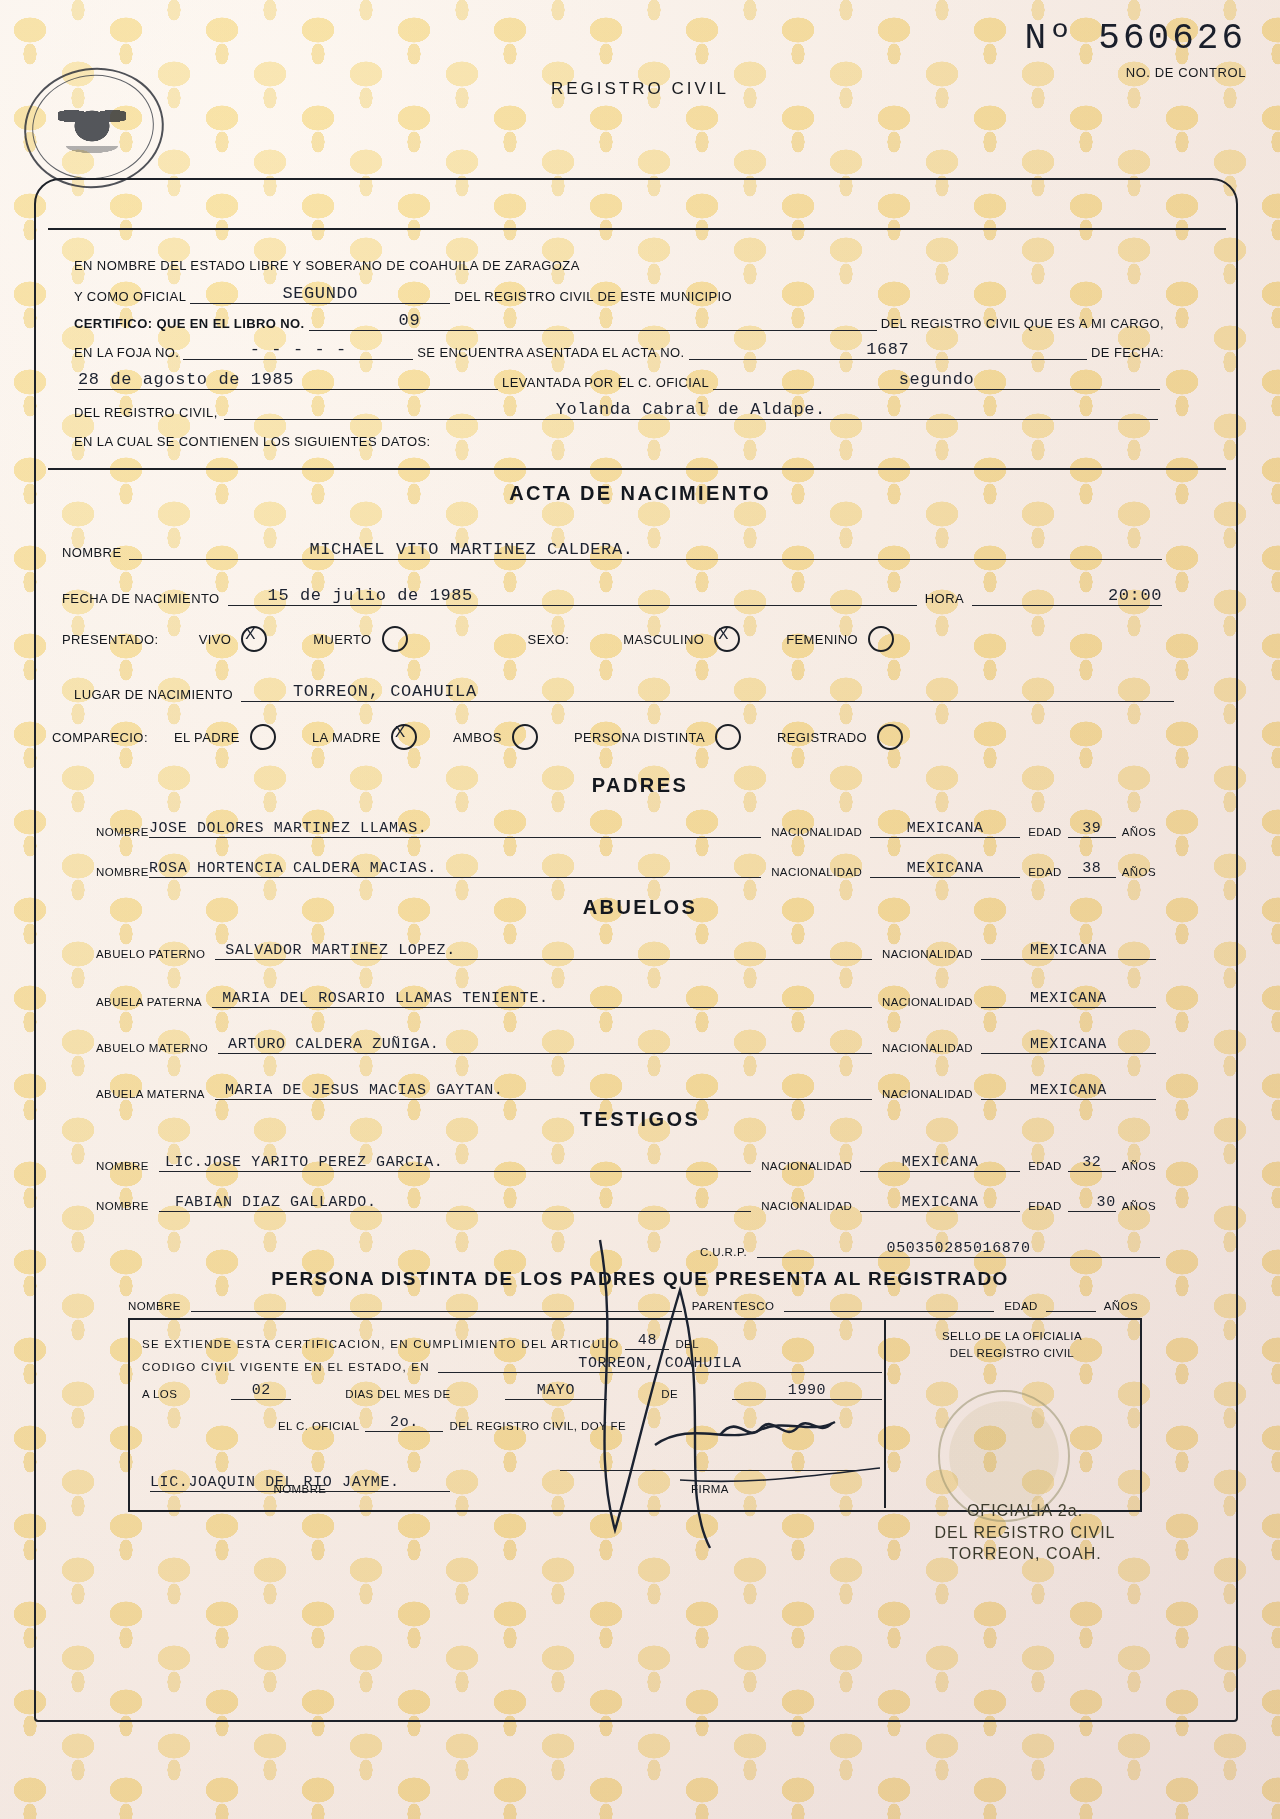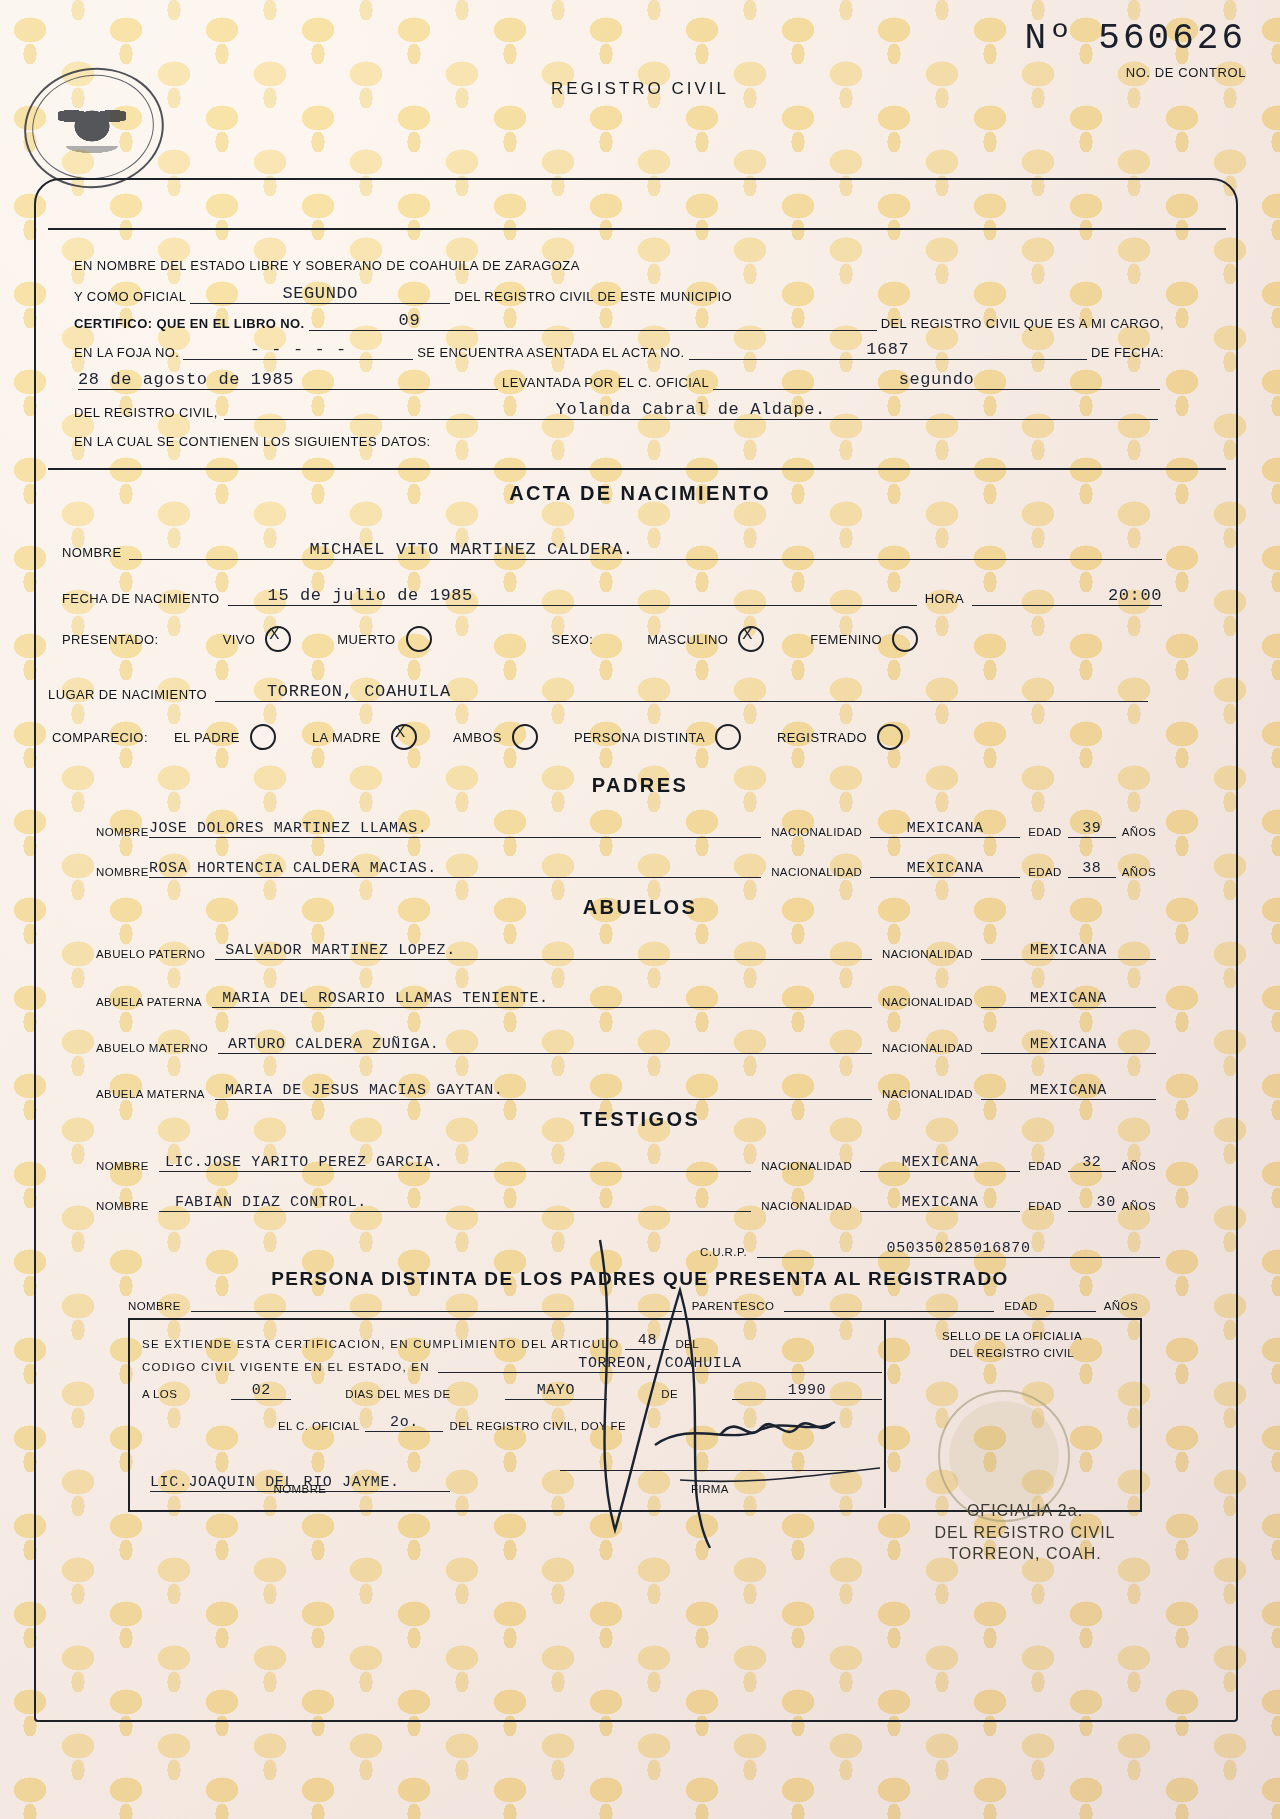--- a/index.html
+++ b/index.html
@@ -239,32 +239,32 @@
       <span class="hw">15 de julio de 1985</span>
     </span>
     <span class="lbl">HORA</span>
     <span class="line" style="flex:0 0 190px;text-align:right;margin-left:8px;">
       <span class="hw">20:00</span>
     </span>
   </div>
 
   <div class="row" style="left:62px;top:626px;width:1110px;align-items:center;">
     <span class="lbl" style="margin-right:40px;">PRESENTADO:</span>
-    <span class="lbl" style="margin-right:10px;margin-left:24px;">VIVO</span>
+    <span class="lbl" style="margin-right:10px;">VIVO</span>
     <span class="circ x"></span>
     <span class="lbl" style="margin:0 10px 0 46px;">MUERTO</span>
     <span class="circ"></span>
     <span class="lbl" style="margin:0 10px 0 120px;">SEXO:</span>
     <span class="lbl" style="margin:0 10px 0 44px;">MASCULINO</span>
     <span class="circ x"></span>
     <span class="lbl" style="margin:0 10px 0 46px;">FEMENINO</span>
     <span class="circ"></span>
   </div>
 
-  <div class="row" style="left:48px;top:682px;width:1100px;">
+  <div class="row" style="left:74px;top:682px;width:1100px;">
     <span class="lbl">LUGAR DE NACIMIENTO</span>
     <span class="line" style="flex:1 1 auto;text-align:left;margin-left:8px;padding-left:52px;">
       <span class="hw">TORREON, COAHUILA</span>
     </span>
   </div>
 
   <div class="row" style="left:52px;top:724px;width:1130px;align-items:center;">
     <span class="lbl" style="margin-right:26px;">COMPARECIO:</span>
     <span class="lbl" style="margin-right:10px;">EL PADRE</span>
     <span class="circ"></span>
@@ -372,21 +372,21 @@
     <span class="lbl sm">EDAD</span>
     <span class="line" style="flex:0 0 48px;text-align:center;margin:0 6px;">
       <span class="hw sm">32</span>
     </span>
     <span class="lbl sm">AÑOS</span>
   </div>
 
   <div class="row" style="left:96px;top:1192px;width:1060px;">
     <span class="lbl sm">NOMBRE</span>
     <span class="line" style="flex:1 1 auto;text-align:left;margin:0 10px;padding-left:16px;">
-      <span class="hw sm">FABIAN DIAZ CONTROL.</span>
+      <span class="hw sm">FABIAN DIAZ GALLARDO.</span>
     </span>
     <span class="lbl sm">NACIONALIDAD</span>
     <span class="line" style="flex:0 0 160px;text-align:center;margin:0 8px;">
       <span class="hw sm">MEXICANA</span>
     </span>
     <span class="lbl sm">EDAD</span>
     <span class="line" style="flex:0 0 48px;text-align:right;margin:0 6px;">
       <span class="hw sm">30</span>
     </span>
     <span class="lbl sm">AÑOS</span>

